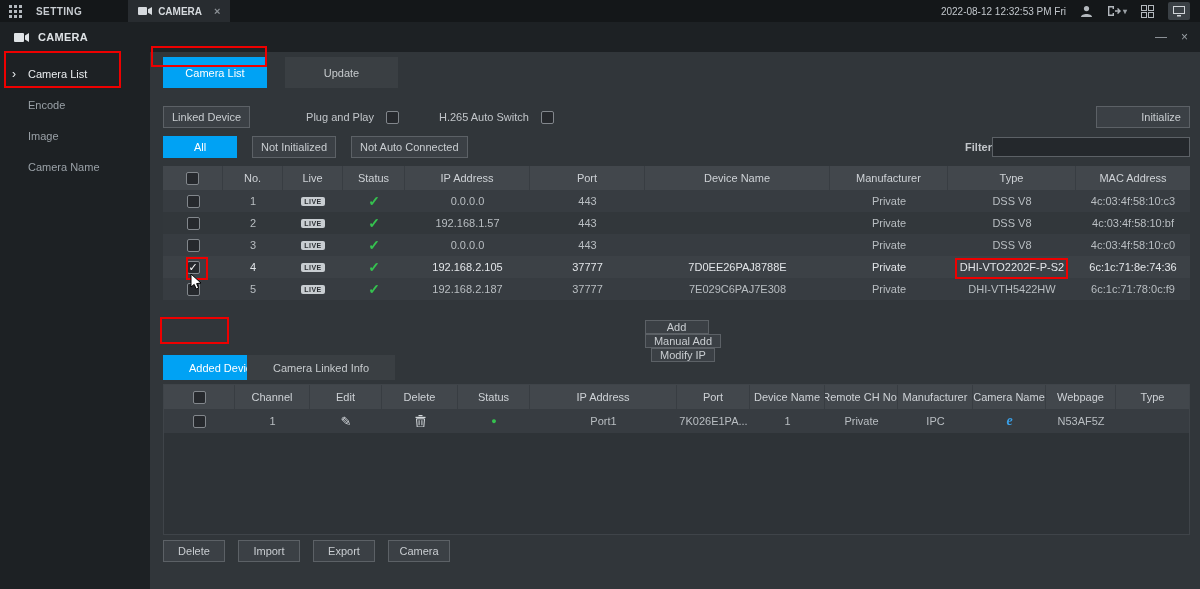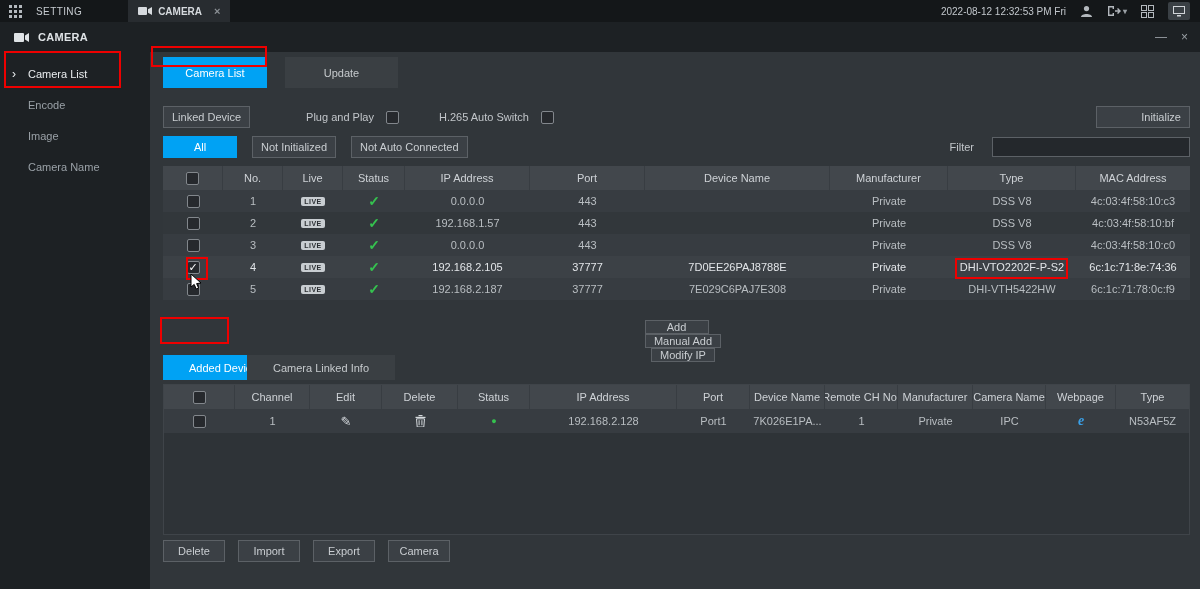--- a/index.html
+++ b/index.html
@@ -6,21 +6,21 @@
   html,body { width:1200px; height:589px; overflow:hidden; background:#31363a;
               font-family:"Liberation Sans", sans-serif; }
   .page { position:relative; width:1200px; height:589px; }
 
   
   .topbar { position:absolute; left:0; top:0; width:1200px; height:22px; background:#141719;
             display:flex; align-items:center; color:#b3b8bd; font-size:10px; }
   .tb-left { display:flex; align-items:center; height:100%; }
   .icon-wrap { display:inline-flex; align-items:center; justify-content:center; }
   .tb-apps { margin-left:9px; }
-  .tb-setting { margin-left:14px; color:#c7ccd1; font-weight:normal; letter-spacing:.4px; }
+  .tb-setting { margin-left:14px; color:#c7ccd1; font-weight:bold; letter-spacing:.4px; }
   .tb-tab { margin-left:46px; height:22px; display:flex; align-items:center; gap:6px;
             padding:0 10px; background:#282c30; color:#d6dade; font-weight:bold; }
   .tb-tabclose { color:#8b9095; margin-left:6px; font-size:11px; cursor:default; }
   .tb-right { margin-left:auto; display:flex; align-items:center; gap:14px; margin-right:10px; }
   .tb-time { color:#c2c7cc; }
   .tb-monitorbox { background:#3a4045; width:22px; height:18px; border-radius:2px; }
   .dd { font-size:8px; color:#9aa0a5; margin-left:2px; }
 
   
   .titlebar { position:absolute; left:0; top:22px; width:1200px; height:30px; background:#1d2124;
@@ -55,21 +55,21 @@
          display:inline-flex; align-items:center; justify-content:center; padding:0 8px; cursor:default;
          white-space:nowrap; }
   .btn.blue { background:#00a2f4; border-color:#00a2f4; color:#fff; width:74px; }
   .lbl { font-size:11px; color:#c2c6ca; white-space:nowrap; }
   .checkbox { width:13px; height:13px; border:1px solid #82878c; background:#26292d; border-radius:2px;
               display:inline-flex; align-items:center; justify-content:center; position:relative; }
   .checkbox .mark { display:none; color:#ffffff; font-size:11px; line-height:1; }
   .checkbox.checked .mark { display:block; }
 
   .ml56{margin-left:56px;} .ml40{margin-left:40px;} .ml12{margin-left:12px;} .ml15{margin-left:15px;}
-  .ml13{margin-left:13px;} .mla{margin-left:auto;padding-left:44px;} .mr18{margin-right:18px;}
+  .ml13{margin-left:13px;} .mla{margin-left:auto;padding-left:44px;} .mr18{margin-right:0;font-weight:bold;}
 
   .filter-input { width:198px; height:20px; background:#24282c; border:1px solid #5c6166; color:#dfe3e6;
                   font-size:11px; padding:0 6px; font-family:"Liberation Sans",sans-serif; }
 
   
   .table1 { position:absolute; left:13px; top:114px; width:1027px; }
   .table2 { position:absolute; left:13px; top:332px; width:1027px; height:151px; background:#2e3337;
             border:1px solid #3f4449; }
   .grid1 { display:grid; grid-template-columns:60px 60px 60px 62px 125px 115px 185px 118px 128px 1fr; }
   .grid2 { display:grid; grid-template-columns:71px 75px 72px 76px 72px 147px 73px 75px 73px 75px 73px 70px 1fr; }
@@ -385,21 +385,20 @@
                   <path d="M1.5 3.8 h8 l-0.7 8.2 h-6.6 Z" fill="none" stroke="#d5d9dd"></path>
                   <rect x="3.6" y="5.2" width="1" height="5"></rect>
                   <rect x="6.4" y="5.2" width="1" height="5"></rect>
                 </g>
               </svg>
           </span>
         </div>
         <div class="cell">
             <span class="gdot">●</span>
           </div>
-        <div class="cell">192.168.2.128</div>
         <div class="cell">Port1</div>
         <div class="cell">7K026E1PA...</div>
         <div class="cell">1</div>
         <div class="cell">Private</div>
         <div class="cell">IPC</div>
         <div class="cell">
             <span class="ie">e</span>
           </div>
         <div class="cell">N53AF5Z</div>
       </div>

